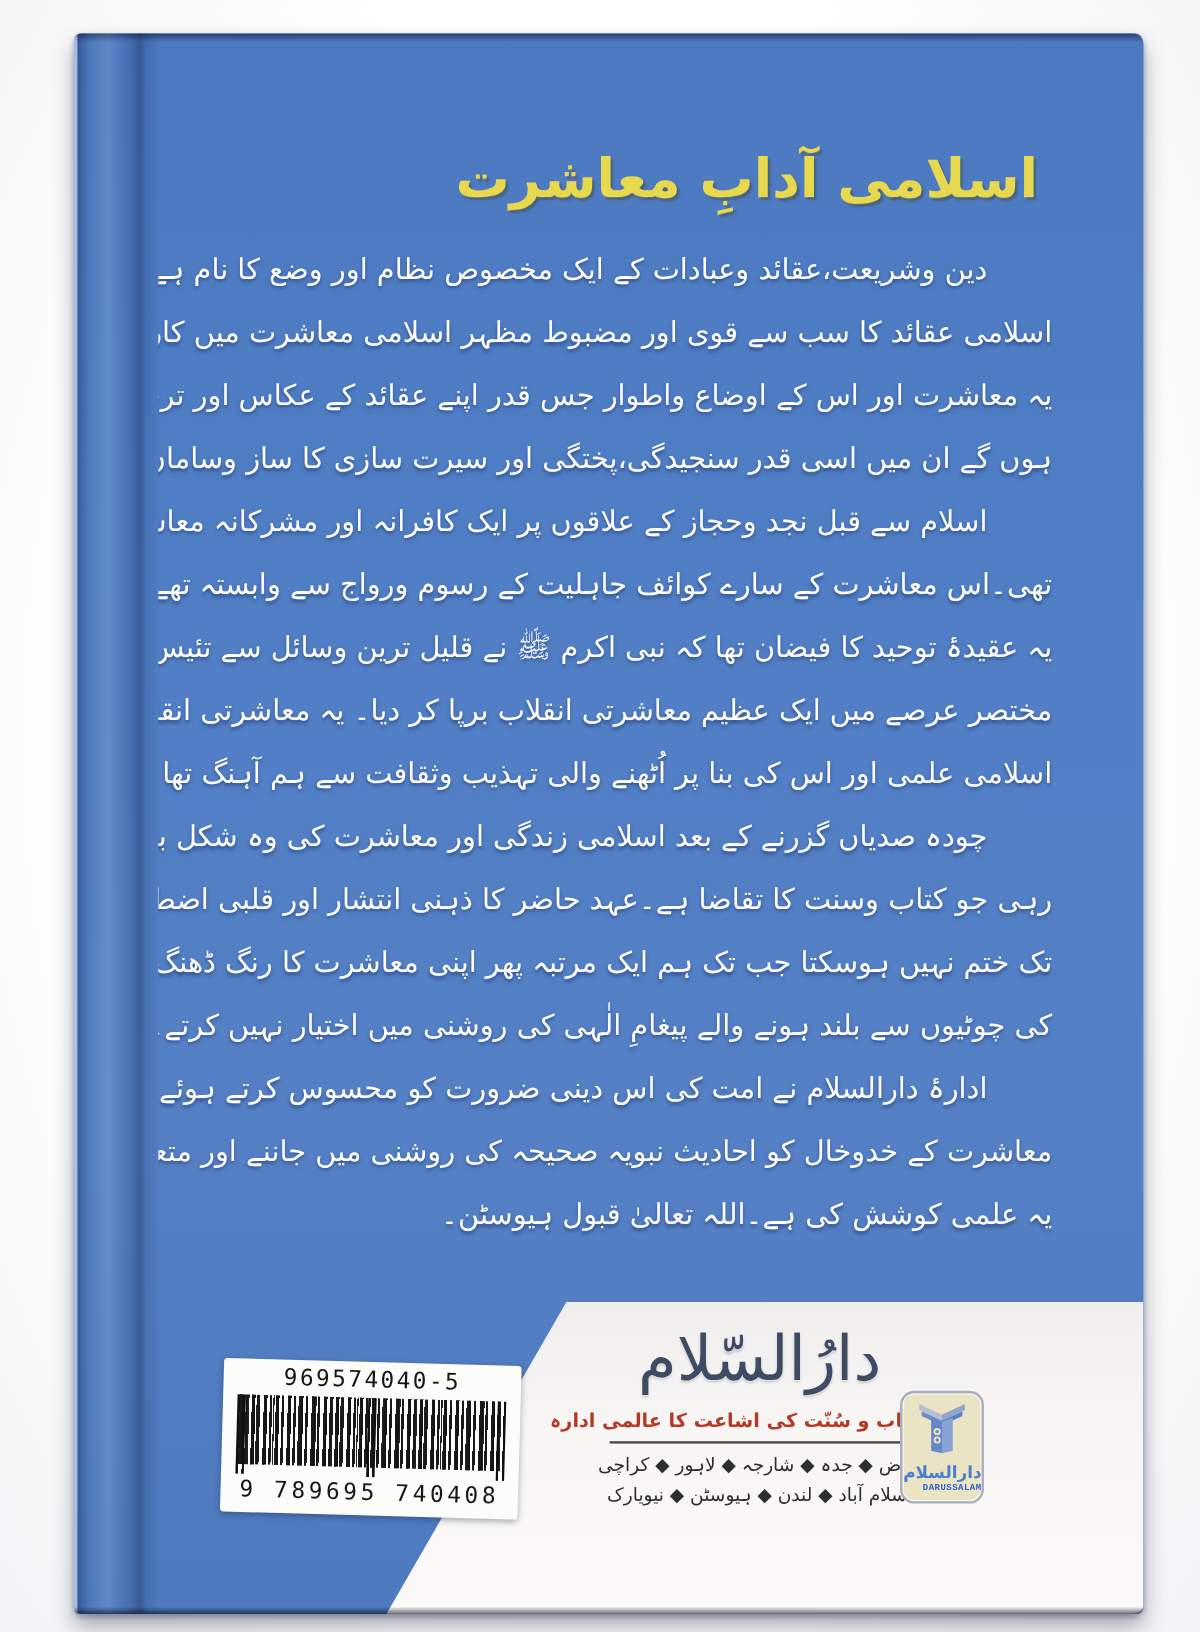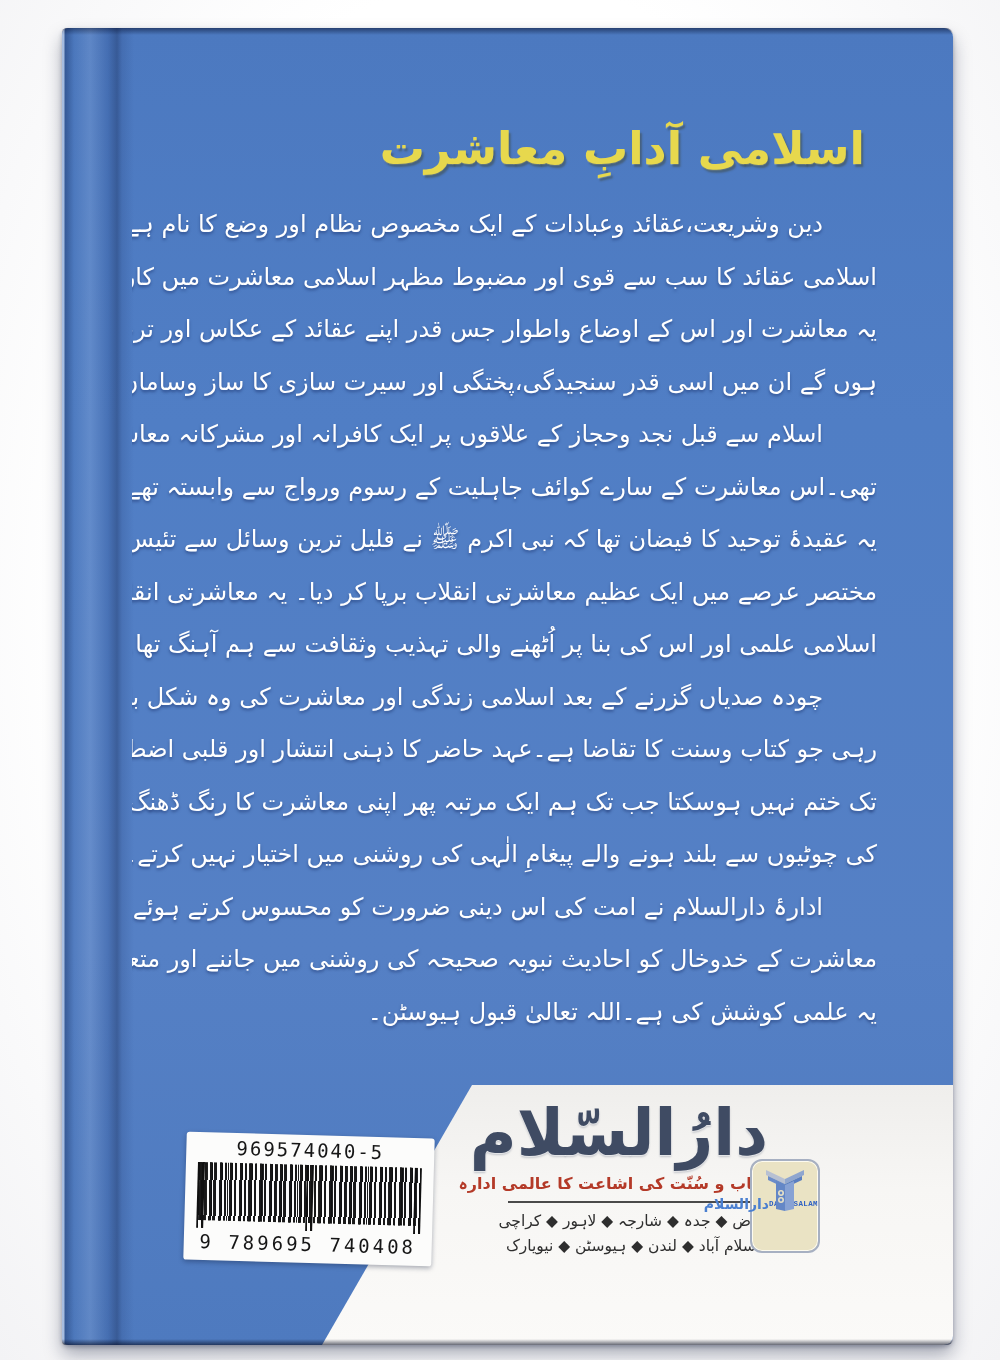--- a/index.html
+++ b/index.html
@@ -78,34 +78,34 @@
     position:absolute;top:0;width:7px;height:66px;
     background:linear-gradient(90deg,#101010 0 2px,rgba(0,0,0,0) 2px 5px,#101010 5px 7px);
   }
   .guard.g-left{left:-2px;} .guard.g-mid{left:calc(50% - 3px);} .guard.g-right{right:-2px;}
   .bc-bottom{ text-align:center;font-size:19px;letter-spacing:3px;line-height:26px;height:26px;background:transparent;margin-top:8px; }
   
   .publisher{
     position:absolute;left:436px;top:1066px;width:270px;text-align:center;direction:rtl;
   }
   .pub-name{
-    font-size:64px;font-weight:bold;color:#3f4b63;line-height:78px;white-space:nowrap;
+    font-size:52px;font-weight:normal;color:#3f4b63;line-height:78px;white-space:nowrap;
     text-shadow:0 1px 1px rgba(255,255,255,.6), 0 2px 2px rgba(40,50,80,.25);
     text-align:center;
   }
   .pub-tagline{
     font-size:16px;font-weight:bold;color:#b43a28;line-height:24px;white-space:nowrap;
   }
   .pub-divider{ border:0;border-top:2px solid #4a4a4a;margin:5px 10px 6px 10px; }
   .pub-cities{ font-size:15.5px;color:#2e2e2e;line-height:25px;white-space:nowrap; }
   
   .pub-logo{
     position:absolute;left:688px;top:1131px;width:70px;height:94px;box-sizing:border-box;
     background:#eae3c4;border:2px solid #a7b0c2;border-radius:12px;
-    display:flex;flex-direction:row;align-items:center;justify-content:flex-end;
+    display:flex;flex-direction:column;align-items:flex-end;justify-content:flex-end;
     padding-bottom:5px;box-shadow:inset 0 0 0 1px #fdfbf0;
   }
   .logo-book{ position:absolute;top:6px;left:50%;transform:translateX(-50%); }
   .logo-arabic{ font-size:14px;font-weight:bold;color:#4a7fd0;line-height:16px; }
   .logo-latin{ font-size:7.5px;font-weight:bold;color:#2f62c4;letter-spacing:.4px;line-height:10px;font-family:Liberation Mono, monospace; }
 </style>
 </head>
 <body>
 
 <div class="page">

